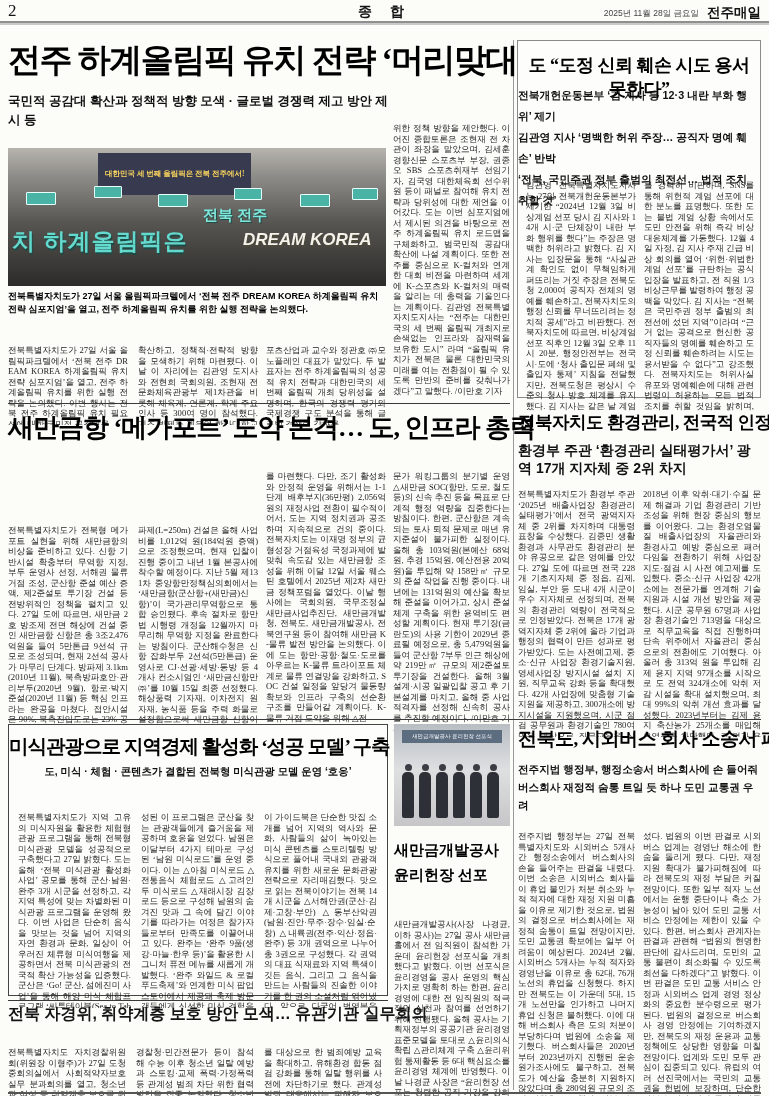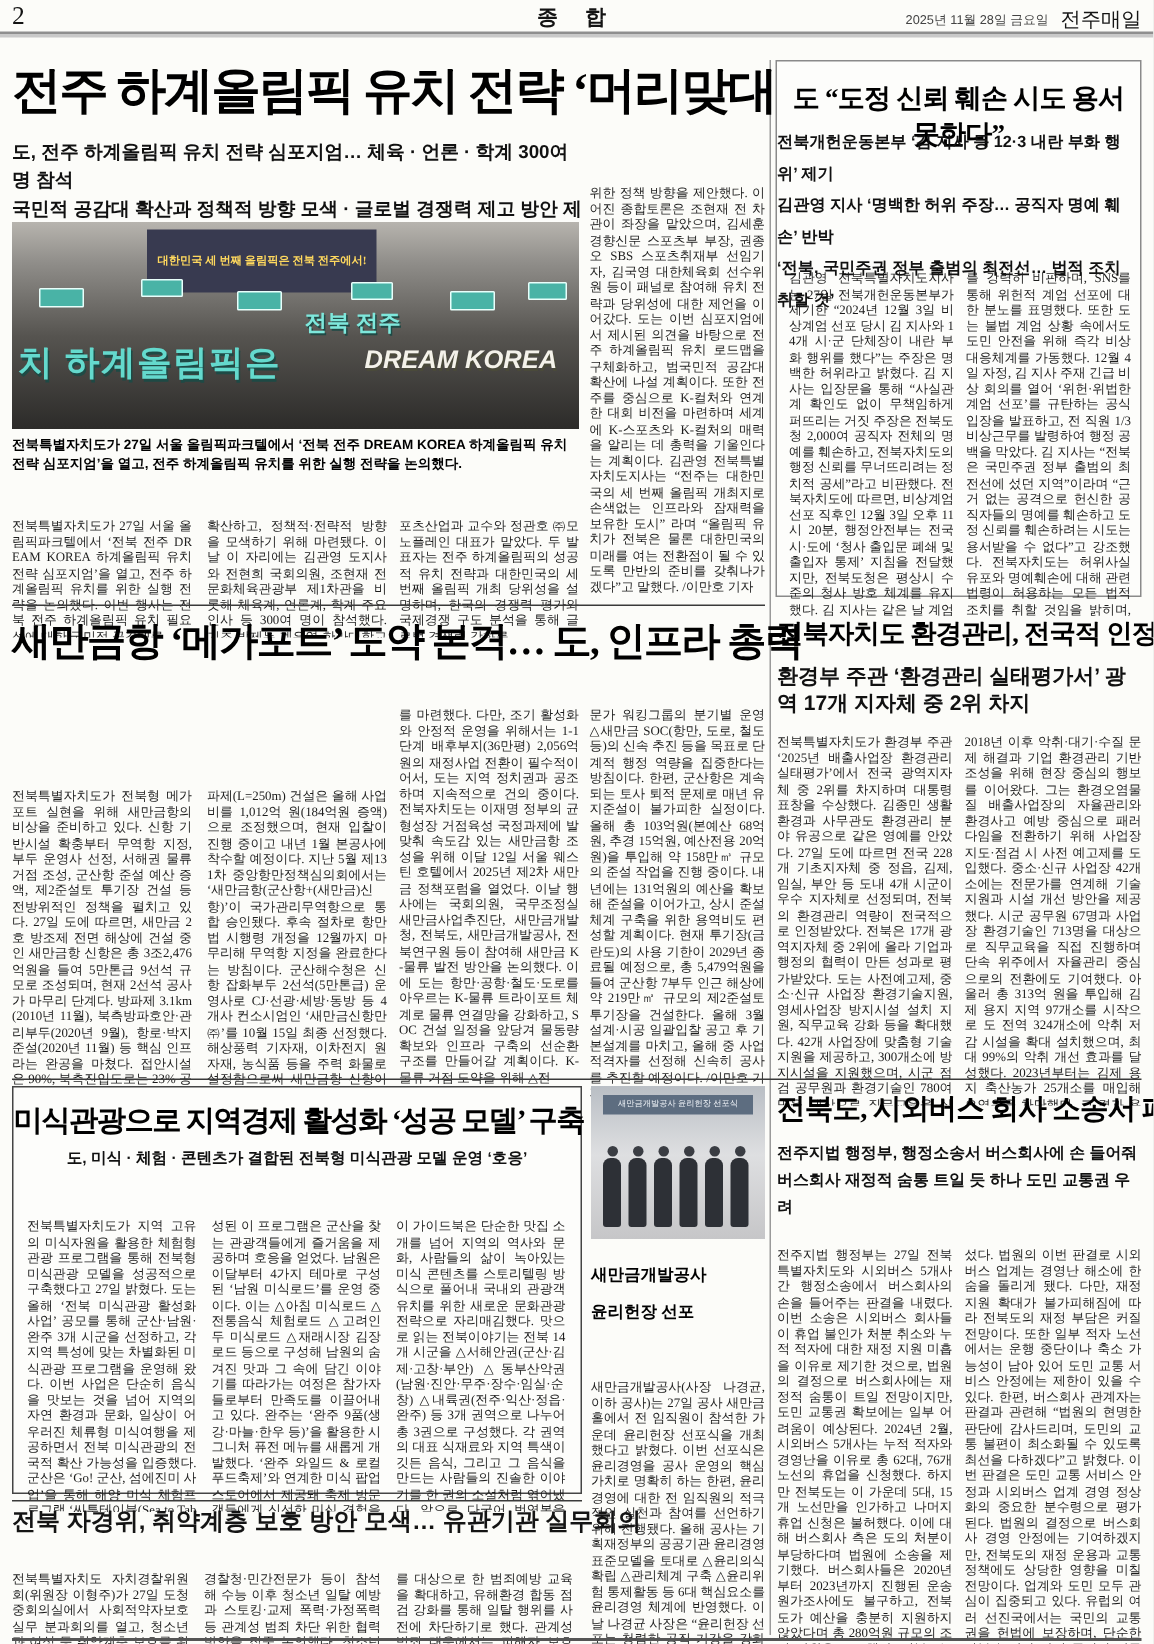--- a/index.html
+++ b/index.html
@@ -7,21 +7,21 @@
         font-family:"Liberation Serif","DejaVu Serif",serif;color:#141414;overflow:hidden;}
   [data-name]{box-sizing:border-box;}
 
   
   .masthead{position:absolute;left:8px;top:1px;width:753px;height:19px;}
   .page-num{position:absolute;left:0;top:0;font-size:17px;font-weight:400;}
   .section-title{position:absolute;left:50%;top:2px;transform:translateX(-50%);
         font-size:14px;font-weight:700;letter-spacing:7px;font-family:"Liberation Sans","DejaVu Sans",sans-serif;}
   .issue-date{position:absolute;right:62px;top:7px;font-size:8.5px;color:#444;
         font-family:"Liberation Sans","DejaVu Sans",sans-serif;}
-  .paper-name{position:absolute;right:0;top:3px;font-size:13.5px;font-weight:400;
+  .paper-name{position:absolute;right:0;top:3px;font-size:13.5px;font-weight:700;
         font-family:"Liberation Sans","DejaVu Sans",sans-serif;}
   .header-rule{position:absolute;left:0;top:21px;width:769px;height:4px;
         background:linear-gradient(180deg,#8f8f8f 0 40%,#c9c9c9 40% 100%);}
 
   
   .h-serif{font-weight:700;font-family:"Liberation Serif","DejaVu Serif",serif;color:#000;}
   .sub{font-family:"Liberation Sans","DejaVu Sans",sans-serif;font-weight:700;color:#111;}
   .bodycol{position:absolute;font-size:8.6px;line-height:10.5px;text-align:justify;
         word-break:break-all;overflow:hidden;color:#1c1c1c;margin-top:23px;}
   .caption{font-family:"Liberation Sans","DejaVu Sans",sans-serif;font-weight:700;
@@ -83,21 +83,21 @@
   .a-food .c2{left:255px;top:64px;width:113px;height:196px;}
 
   
   .a-ethics{position:absolute;left:394px;top:724px;width:116px;height:368px;}
   .photo2{position:absolute;left:0;top:0;width:116px;height:102px;overflow:hidden;
         background:linear-gradient(180deg,#b9bec4 0%,#dedfe1 45%,#c6c6c8 100%);}
   .photo2 .pbanner{position:absolute;left:8px;top:6px;right:8px;height:13px;background:#5d6d80;color:#f2f6fa;
         font-size:5.5px;line-height:13px;text-align:center;font-family:"Liberation Sans",sans-serif;overflow:hidden;white-space:nowrap;}
   .photo2 .person{position:absolute;bottom:8px;width:12px;height:46px;background:#2d3036;border-radius:5px 5px 2px 2px;}
   .photo2 .person::before{content:"";position:absolute;left:2.5px;top:-8px;width:7px;height:7px;border-radius:50%;background:#3a3d43;}
-  .a-ethics .headline{position:absolute;left:0;top:114px;width:116px;font-size:11px;line-height:25px;}
+  .a-ethics .headline{position:absolute;left:0;top:114px;width:116px;font-size:15px;line-height:25px;}
   .a-ethics .c0{left:0;top:172px;width:116px;height:194px;}
 
   
   .a-bus{position:absolute;left:518px;top:724px;width:243px;height:368px;}
   .a-bus .headline{position:absolute;left:0;top:2px;width:243px;font-size:19px;letter-spacing:-0.5px;white-space:nowrap;}
   .a-bus .subs{position:absolute;left:0;top:36px;width:243px;font-size:10.6px;line-height:18px;}
   .a-bus .c0{left:0;top:84px;width:117px;height:282px;}
   .a-bus .c1{left:125px;top:84px;width:118px;height:282px;}
 
   
@@ -119,21 +119,20 @@
     <div class="issue-date" data-name="issue-date">2025년 11월 28일 금요일</div>
     <div class="paper-name" data-name="newspaper-name">전주매일</div>
   </div>
   <div class="header-rule" data-name="masthead-rule"></div>
 
   <div class="vrule" style="left:513px;top:40px;height:1050px;" data-name="column-divider"></div>
 
   <div class="a-olympic" data-name="article-olympic">
     <div class="headline h-serif" data-name="headline">전주 하계올림픽 유치 전략 ‘머리맞대’</div>
     <div class="subs sub" data-name="subheads">
-      <div data-name="subhead-line">도, 전주 하계올림픽 유치 전략 심포지엄… 체육 · 언론 · 학계 300여명 참석</div>
       <div data-name="subhead-line">국민적 공감대 확산과 정책적 방향 모색 · 글로벌 경쟁력 제고 방안 제시 등</div>
     </div>
     <div class="photo1" data-name="article-photo">
       <div class="pbanner" data-name="photo-banner-text">대한민국 세 번째 올림픽은 전북 전주에서!</div>
       <div class="placard" style="left:18px;top:44px;width:30px;height:13px;" data-name="placard"></div>
       <div class="placard" style="left:86px;top:38px;width:28px;height:12px;" data-name="placard"></div>
       <div class="placard" style="left:150px;top:46px;width:30px;height:13px;" data-name="placard"></div>
       <div class="placard" style="left:226px;top:40px;width:28px;height:12px;" data-name="placard"></div>
       <div class="placard" style="left:292px;top:46px;width:30px;height:13px;" data-name="placard"></div>
       <div class="placard" style="left:344px;top:40px;width:26px;height:12px;" data-name="placard"></div>

